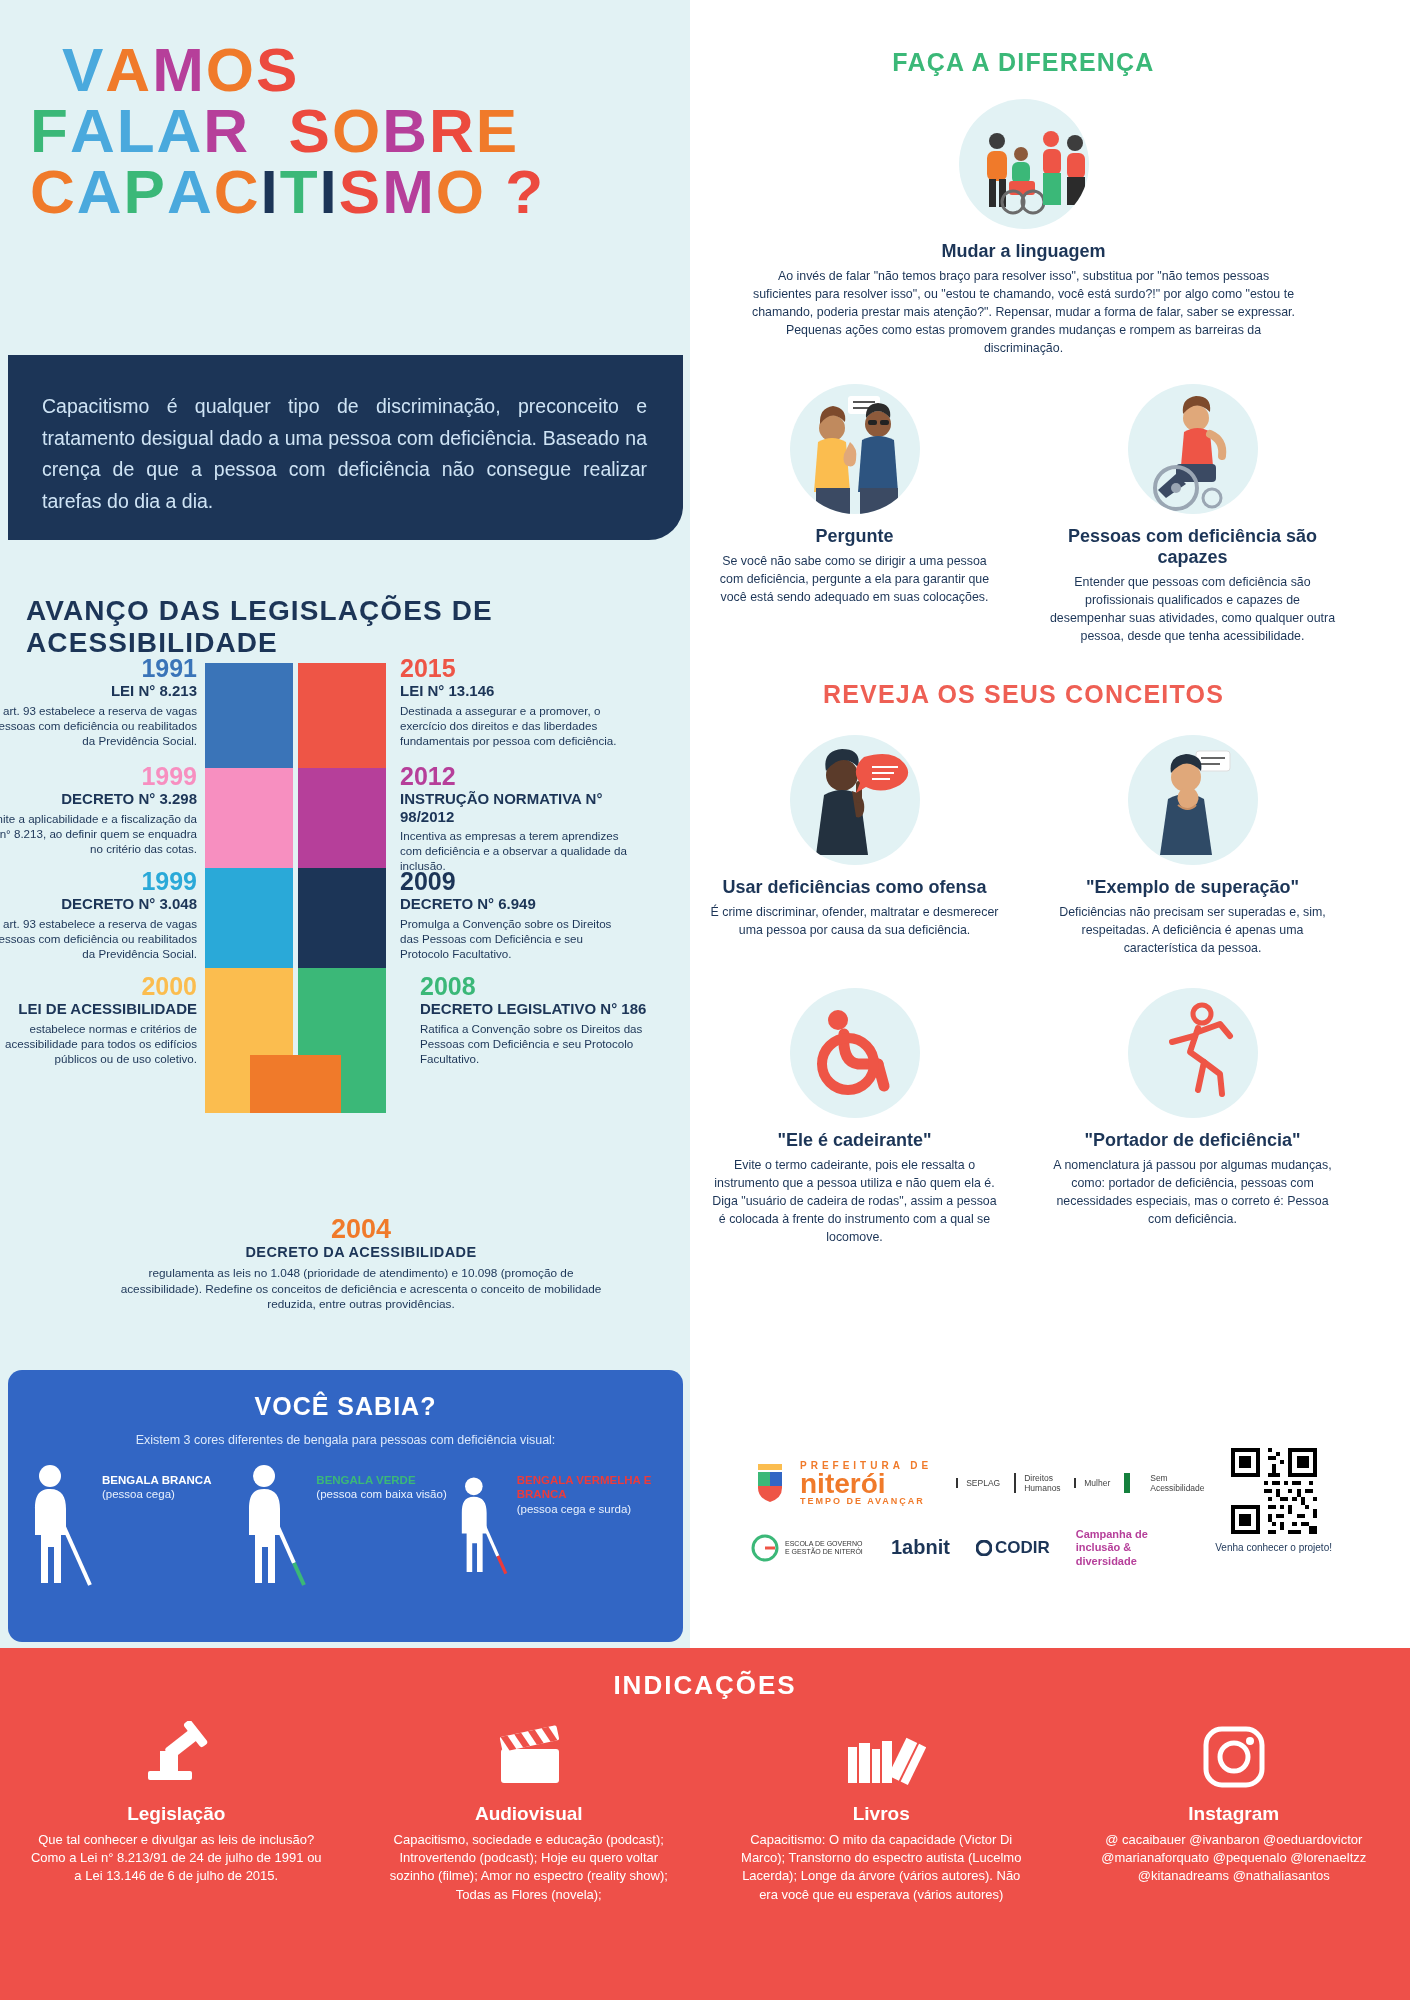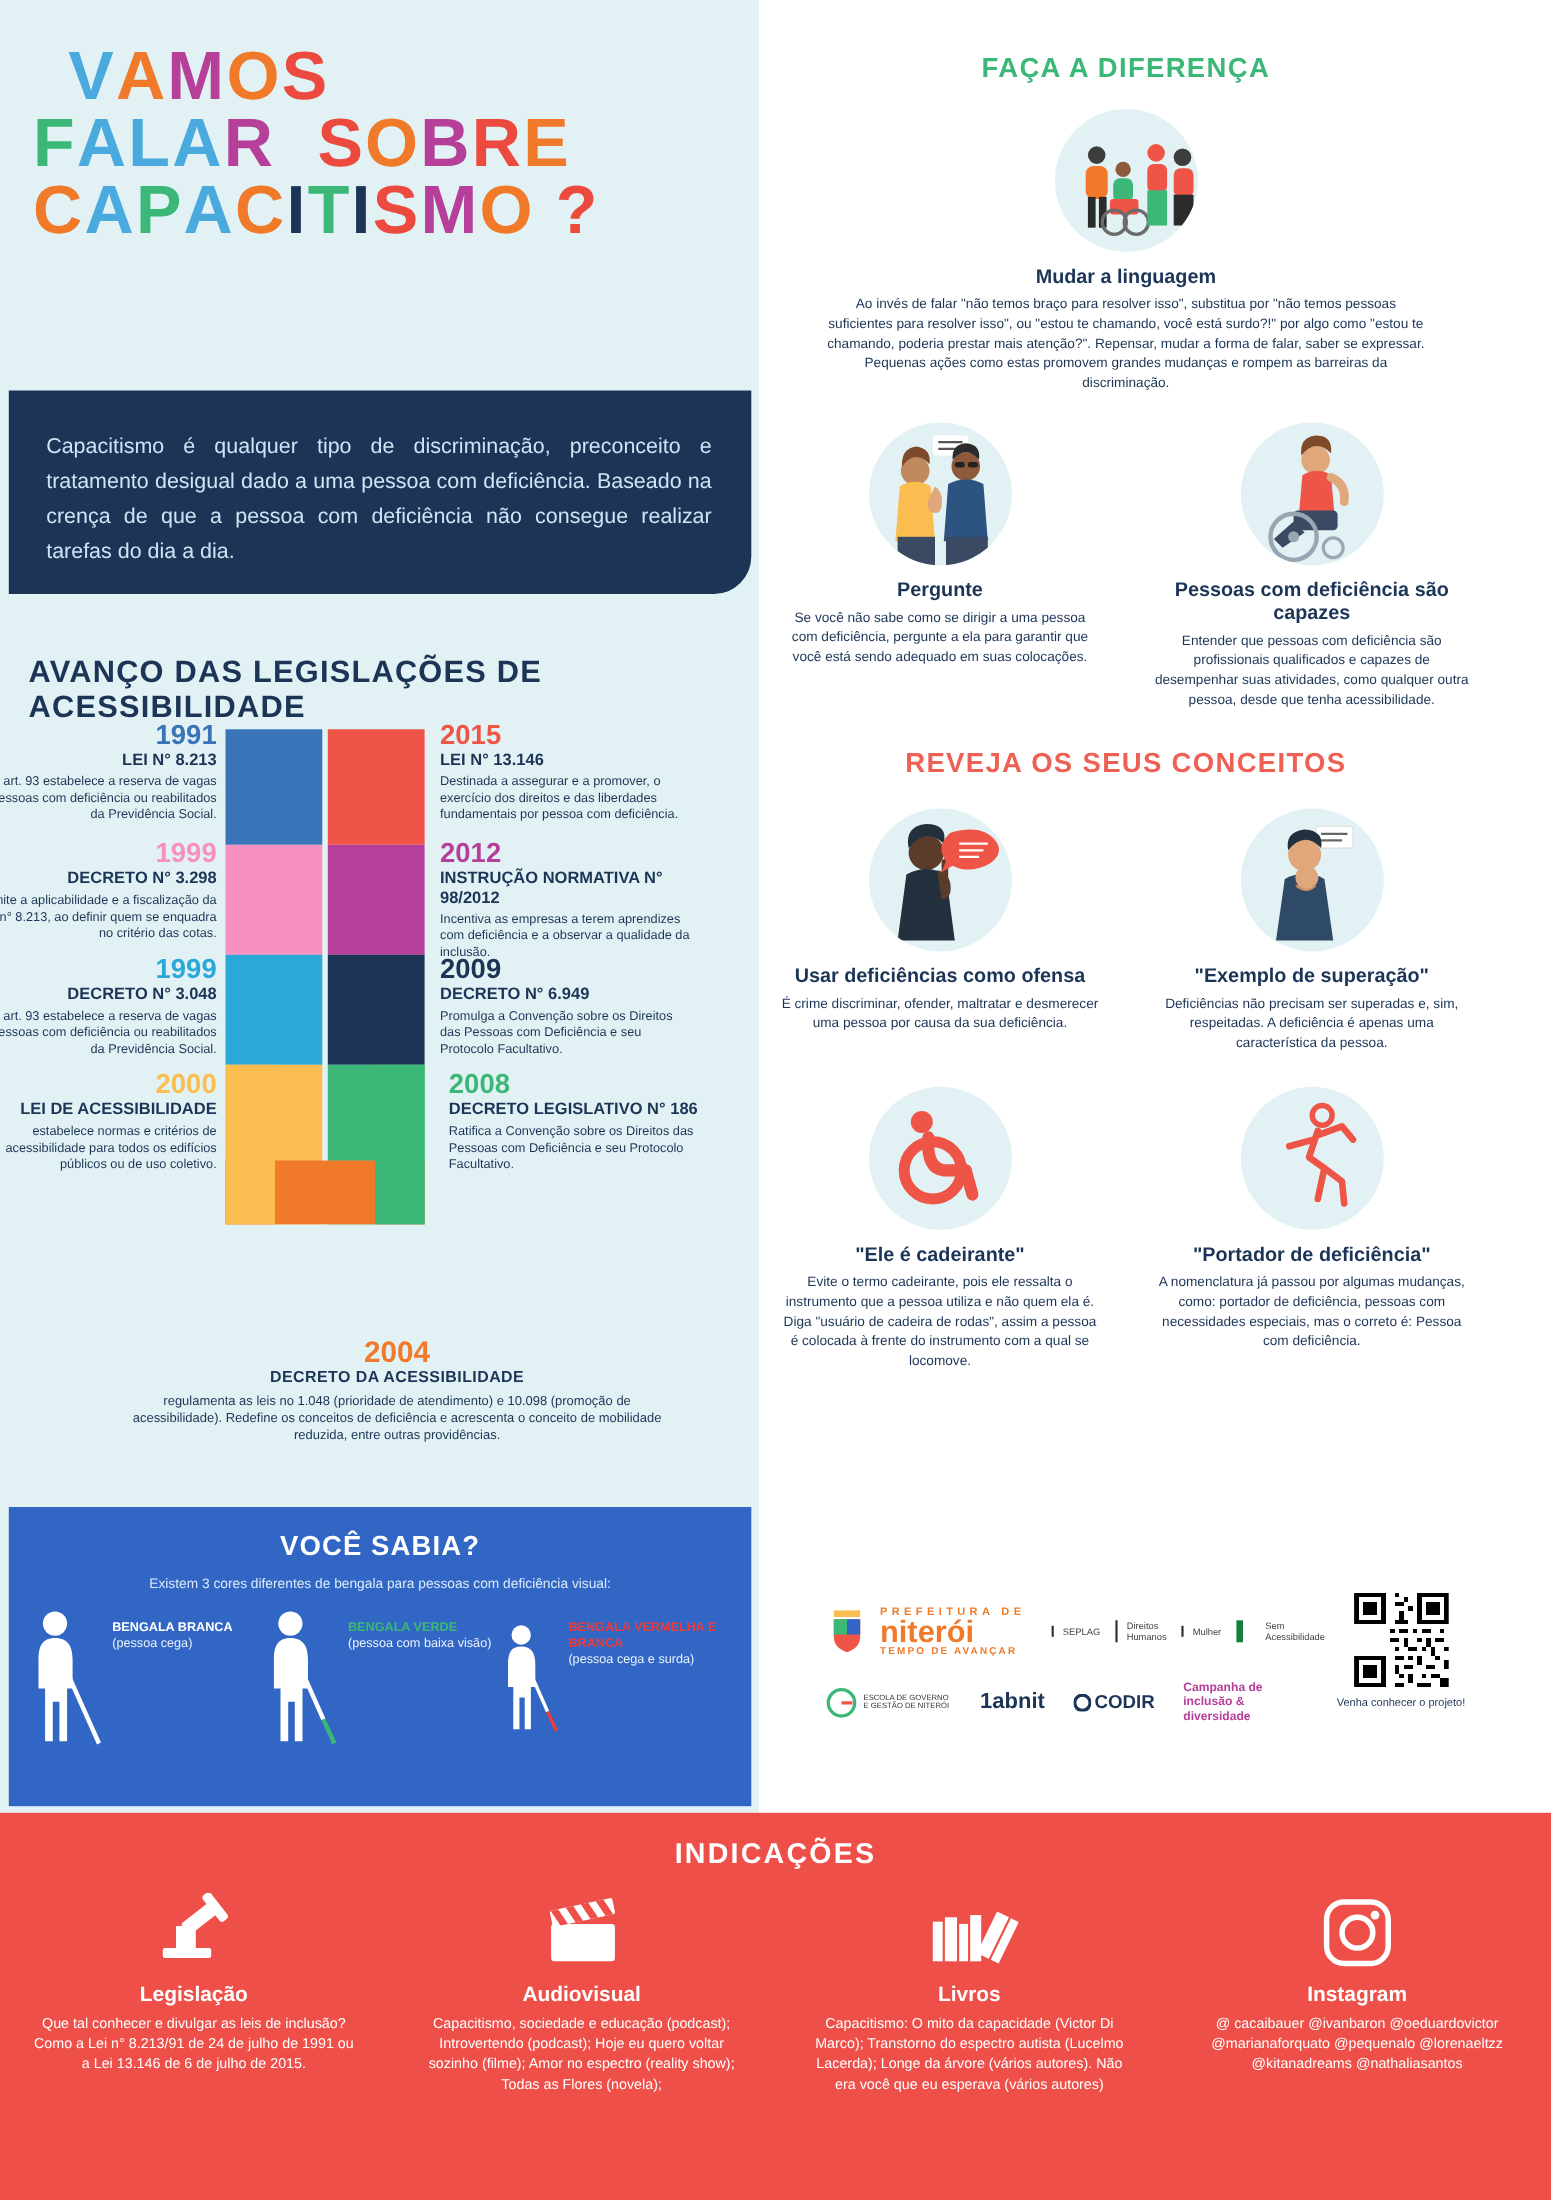--- a/index.html
+++ b/index.html
@@ -50,21 +50,21 @@
   .tl-desc { font-size:11.6px; color:#1c3557; line-height:1.32; margin-top:3px;}
 
   .bottom-entry { position:absolute; left:111px; top:1215px; width:500px; text-align:center; }
   .bottom-entry .tl-year { font-size:27px; color:#f07a2a; }
   .bottom-entry .tl-law { font-size:14.5px; letter-spacing:.4px;}
   .bottom-entry .tl-desc { font-size:11.8px; margin-top:5px;}
 
   
   .sabia {
     position:absolute; left:8px; top:1370px; width:675px; height:272px;
-    background:#3266c4; color:#fff;
+    background:#3266c4; color:#fff;border-radius:14px;
   }
   .sabia h2 { text-align:center; font-size:25px; letter-spacing:1px; margin-top:22px; font-weight:bold;}
   .sabia .sub { text-align:center; font-size:12.5px; margin-top:12px; color:#dce9fb;}
   .canes { display:flex; margin-top:16px; padding:0 16px; }
   .cane-item { flex:1; display:flex; gap:8px; }
   .cane-text { padding-top:10px; }
   .cane-label { font-size:11.5px; font-weight:bold; line-height:1.25; }
   .cane-note { font-size:11.5px; color:#e9f1fd; line-height:1.25; }
 
   
@@ -173,21 +173,21 @@
       <div class="tl-entry right" style="left:400px;top:108px;">
         <div class="tl-year" style="color:#b63f9a">2012</div>
         <div class="tl-law">INSTRUÇÃO NORMATIVA N° 98/2012</div>
         <div class="tl-desc">Incentiva as empresas a terem aprendizes com deficiência e a observar a qualidade da inclusão.</div>
       </div>
       <div class="tl-entry right" style="left:400px;top:213px;">
         <div class="tl-year" style="color:#1c3557">2009</div>
         <div class="tl-law">DECRETO N° 6.949</div>
         <div class="tl-desc">Promulga a Convenção sobre os Direitos das Pessoas com Deficiência e seu Protocolo Facultativo.</div>
       </div>
-      <div class="tl-entry right" style="left:408px;top:318px;">
+      <div class="tl-entry right" style="left:420px;top:318px;">
         <div class="tl-year" style="color:#3bb878">2008</div>
         <div class="tl-law">DECRETO LEGISLATIVO N° 186</div>
         <div class="tl-desc">Ratifica a Convenção sobre os Direitos das Pessoas com Deficiência e seu Protocolo Facultativo.</div>
       </div>
     </div>
 
     <div class="bottom-entry">
       <div class="tl-year">2004</div>
       <div class="tl-law">DECRETO DA ACESSIBILIDADE</div>
       <div class="tl-desc">regulamenta as leis no 1.048 (prioridade de atendimento) e 10.098 (promoção de acessibilidade). Redefine os conceitos de deficiência e acrescenta o conceito de mobilidade reduzida, entre outras providências.</div>

